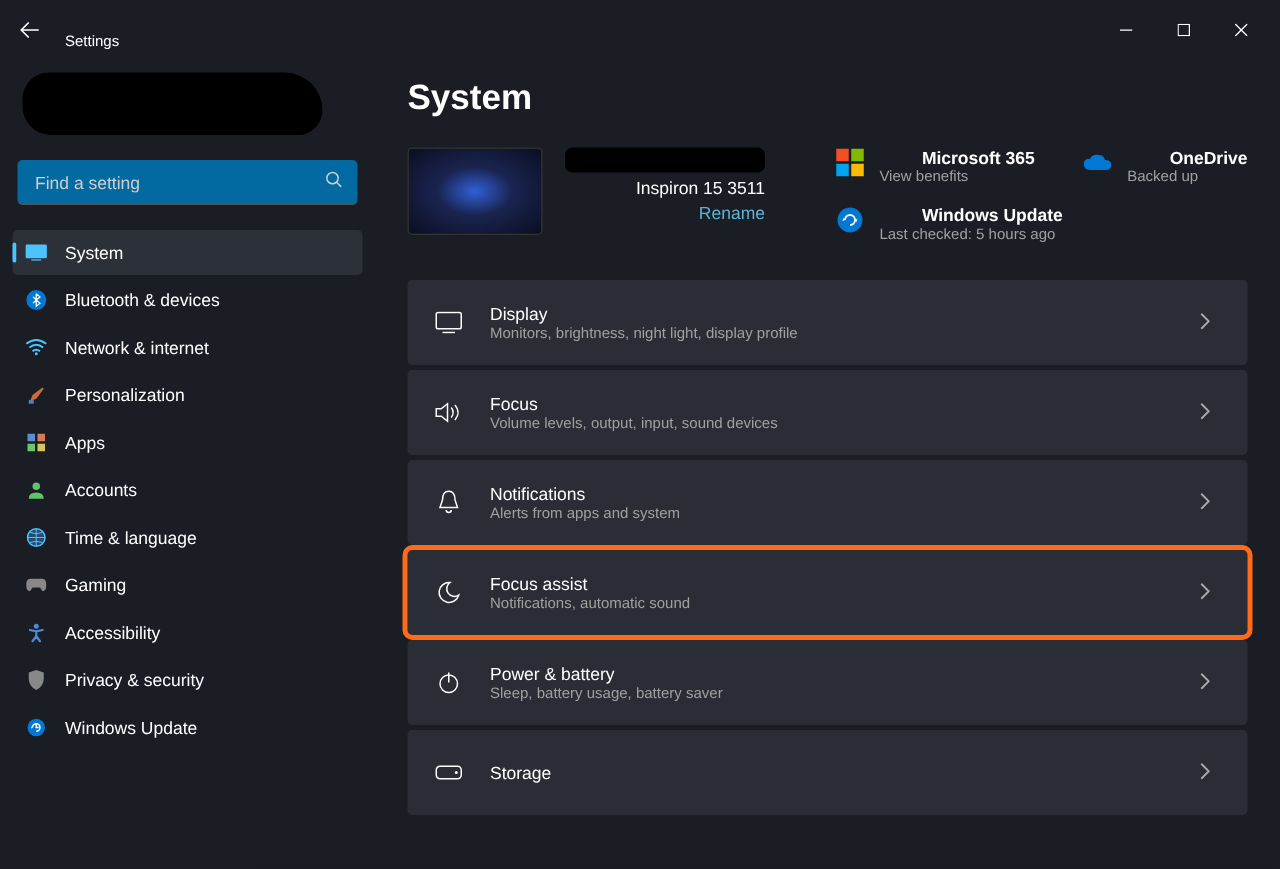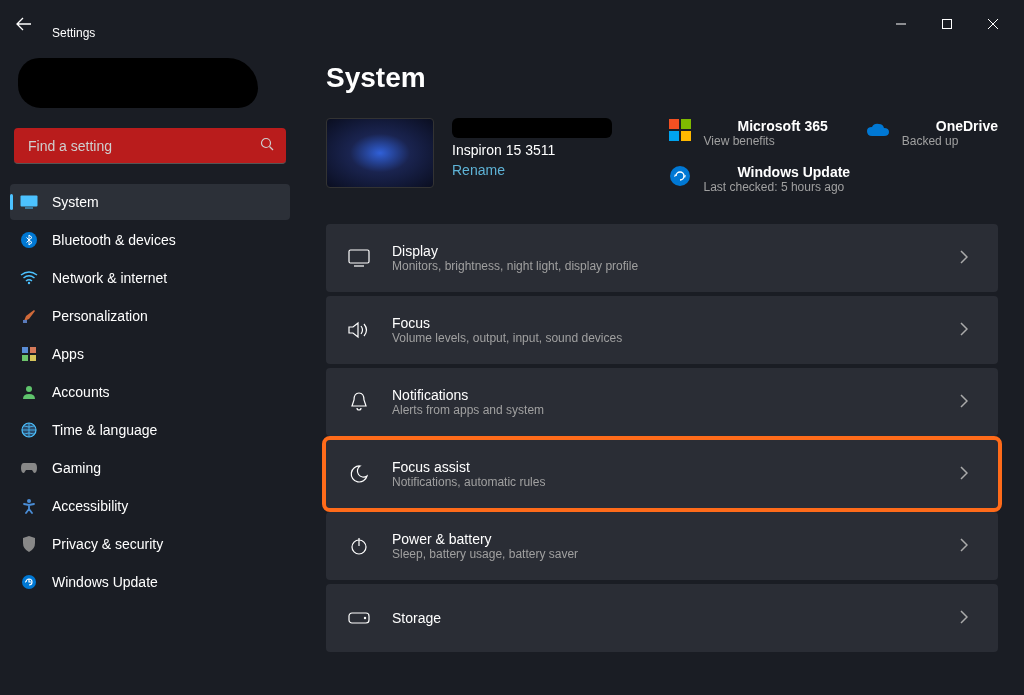--- a/index.html
+++ b/index.html
@@ -59,21 +59,21 @@
       background: #000000;
       border-radius: 28px 40px 26px 30px;
     }
     .search-box {
       position: relative;
       margin: 8px 4px 20px 4px;
     }
     .search-input {
       width: 100%;
       height: 36px;
-      background: #b91c1c;
+      background: #0369a1;
       border: none;
       border-bottom: 1px solid #555;
       border-radius: 4px;
       padding: 0 40px 0 14px;
       color: #cfcfcf;
       font-size: 14px;
     }
     .search-input::placeholder { color: #cfcfcf; }
     .search-icon {
       position: absolute;
@@ -142,20 +142,21 @@
       height: 70px;
       border-radius: 4px;
       background: radial-gradient(ellipse at center, #3060d8 0%, #1a2450 40%, #0a0e20 100%);
       border: 1px solid #333;
     }
     .device-info {
       display: flex;
       flex-direction: column;
       gap: 4px;
       justify-content: center;
+      text-align: right;
     }
     .redacted-name {
       width: 160px;
       height: 20px;
       background: #000;
       border-radius: 6px;
     }
     .device-model {
       font-size: 14px;
       color: #ffffff;
@@ -503,21 +504,21 @@
       </div>
 
       <div class="setting-row highlighted">
         <span class="row-icon">
             <svg width="20" height="20" viewBox="0 0 20 20">
               <path d="M11 2 A8 8 0 1 0 18 12 A6 6 0 0 1 11 2 Z" stroke="#fff" stroke-width="1.2" fill="none"></path>
             </svg>
           </span>
         <div class="row-text">
           <span class="row-title">Focus assist</span>
-          <span class="row-sub">Notifications, automatic rules</span>
+          <span class="row-sub">Notifications, automatic sound</span>
         </div>
         <span class="chevron"><svg width="8" height="14" viewBox="0 0 8 14">
               <path d="M1 1 L7 7 L1 13" stroke="#aaa" stroke-width="1.5" fill="none"></path>
             </svg></span>
       </div>
 
       <div class="setting-row">
         <span class="row-icon">
             <svg width="20" height="20" viewBox="0 0 20 20">
               <circle cx="10" cy="11" r="7" stroke="#fff" stroke-width="1.2" fill="none"></circle>

